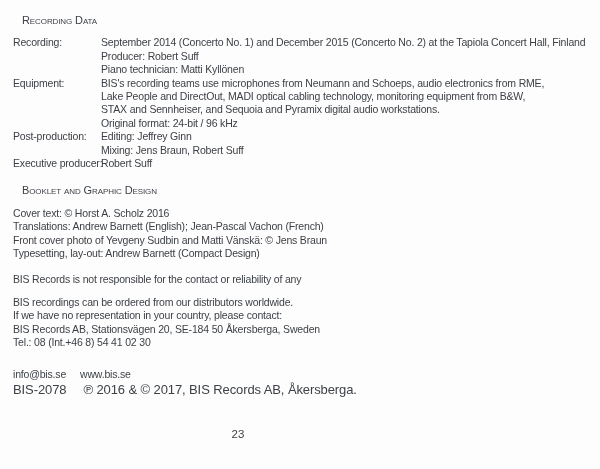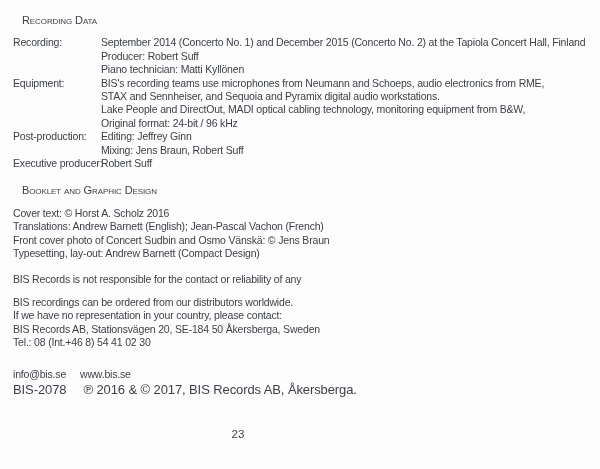--- a/index.html
+++ b/index.html
@@ -72,22 +72,22 @@
       <div class="row-label">Recording:</div>
       <div class="row-value">
         <div class="line">September 2014 (Concerto No. 1) and December 2015 (Concerto No. 2) at the Tapiola Concert Hall, Finland</div>
         <div class="line">Producer: Robert Suff</div>
         <div class="line">Piano technician: Matti Kyllönen</div>
       </div>
 
       <div class="row-label">Equipment:</div>
       <div class="row-value">
         <div class="line">BIS's recording teams use microphones from Neumann and Schoeps, audio electronics from RME,</div>
+        <div class="line">Lake People and DirectOut, MADI optical cabling technology, monitoring equipment from B&amp;W,</div>
         <div class="line">STAX and Sennheiser, and Sequoia and Pyramix digital audio workstations.</div>
-        <div class="line">Lake People and DirectOut, MADI optical cabling technology, monitoring equipment from B&amp;W,</div>
         <div class="line">Original format: 24-bit / 96 kHz</div>
       </div>
 
       <div class="row-label">Post-production:</div>
       <div class="row-value">
         <div class="line">Editing: Jeffrey Ginn</div>
         <div class="line">Mixing: Jens Braun, Robert Suff</div>
       </div>
 
       <div class="row-label">Executive producer:</div>
@@ -95,21 +95,21 @@
         <div class="line">Robert Suff</div>
       </div>
 
     </div>
   </section>
 
   <section class="section-booklet">
     <h2 class="sc-heading">Booklet and Graphic Design</h2>
     <div class="line">Cover text: © Horst A. Scholz 2016</div>
     <div class="line">Translations: Andrew Barnett (English); Jean-Pascal Vachon (French)</div>
-    <div class="line">Front cover photo of Concert Sudbin and Osmo Vänskä: © Jens Braun</div>
+    <div class="line">Front cover photo of Yevgeny Sudbin and Matti Vänskä: © Jens Braun</div>
     <div class="line">Typesetting, lay-out: Andrew Barnett (Compact Design)</div>
   </section>
 
   <div class="para para-disclaimer">
     <div class="line">BIS Records is not responsible for the contact or reliability of any</div>
   </div>
 
   <div class="para para-ordering">
     <div class="line">BIS recordings can be ordered from our distributors worldwide.</div>
     <div class="line">If we have no representation in your country, please contact:</div>

